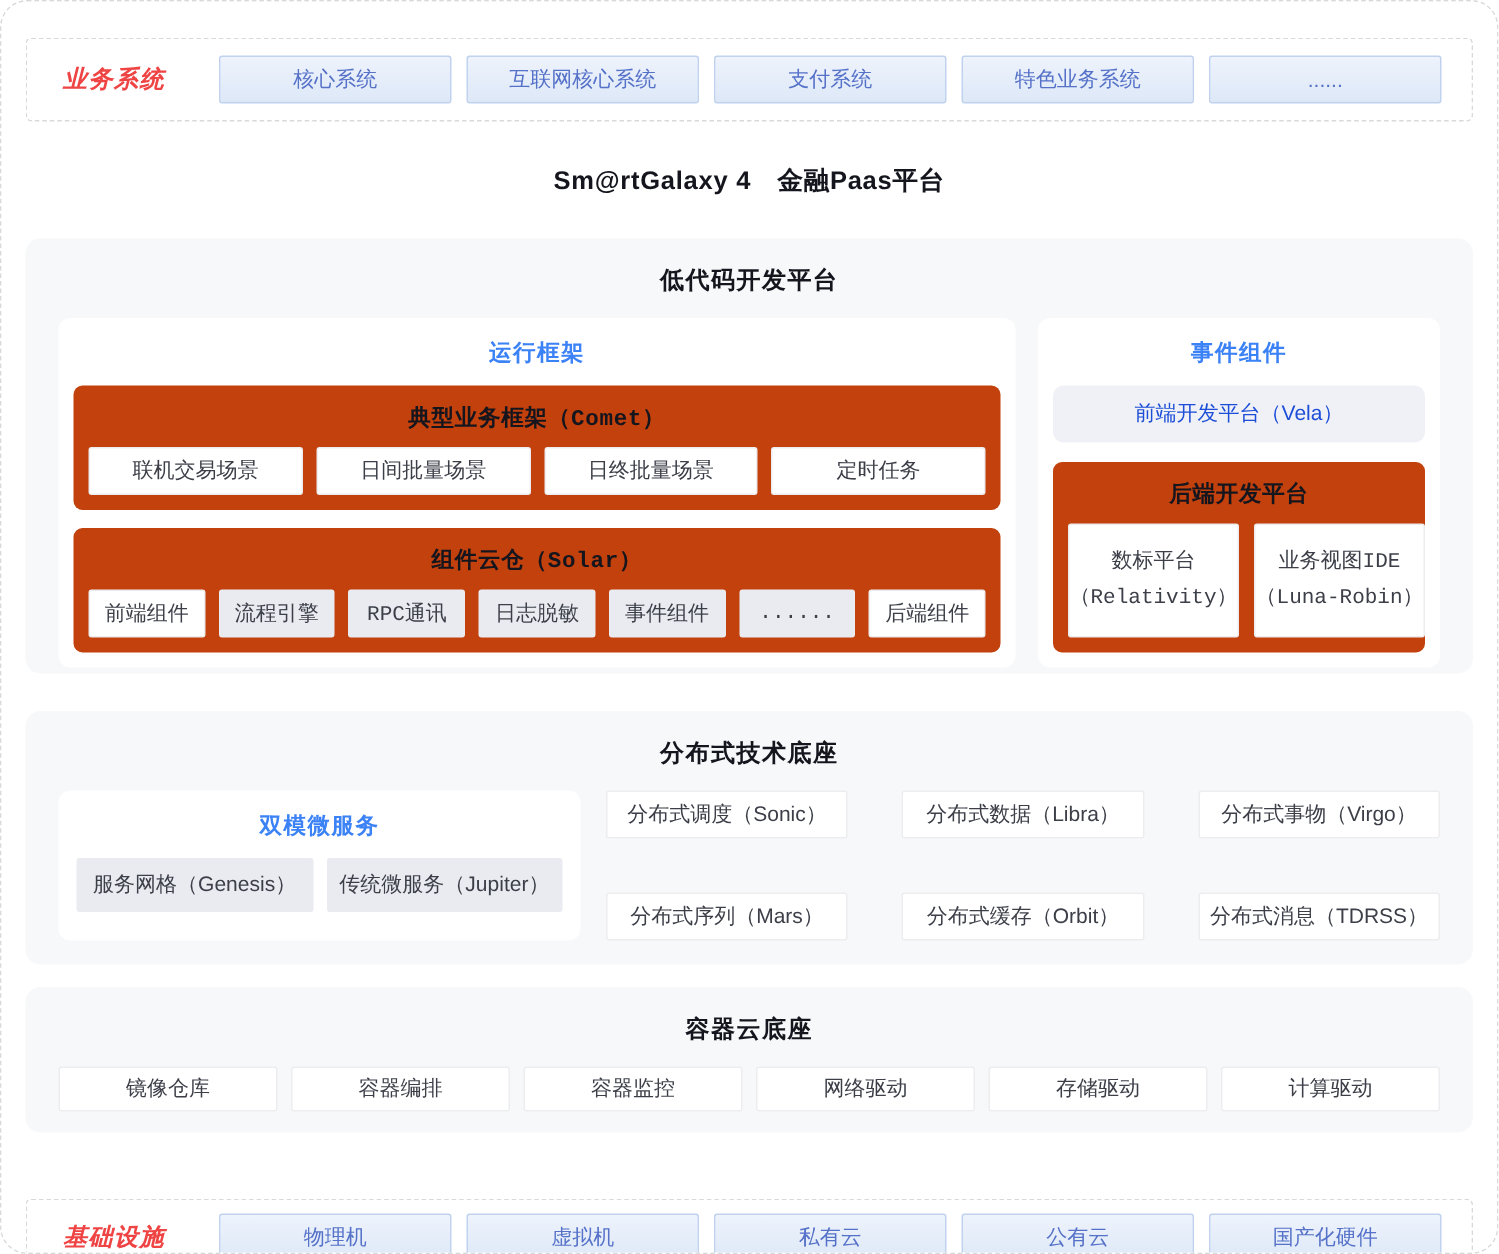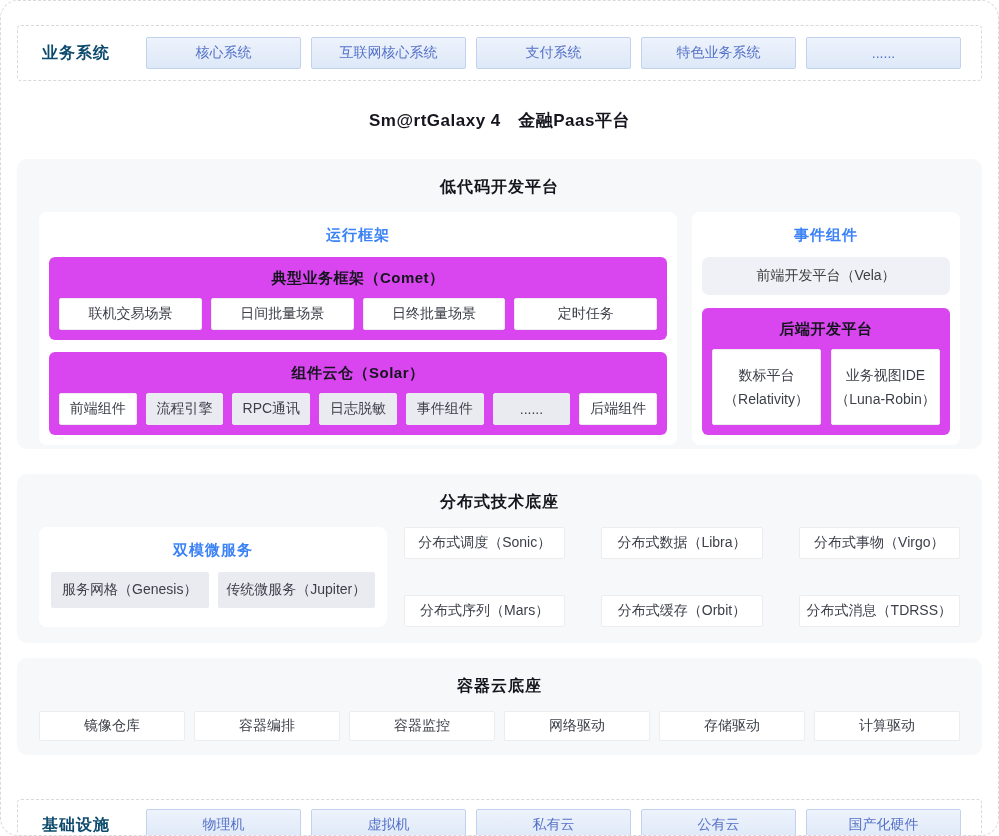--- a/index.html
+++ b/index.html
@@ -21,22 +21,22 @@
   
   .dashed-row {
     border: 1px dashed #d9d9dc;
     border-radius: 4px;
     height: 56px;
     display: flex;
     align-items: center;
     padding: 0 20px 0 24px;
   }
   .row-label {
-    font-size: 16px; font-weight: 700; color: #0c4a6e;
-    margin-right: 36px; white-space: nowrap; letter-spacing: 1px;
+    font-size: 16px; font-weight: 700; color: #ef4444;
+    margin-right: 36px; white-space: nowrap; letter-spacing: 1px; font-style: italic;
   }
   .row-chips { flex: 1; display: flex; gap: 10px; }
   .blue-chip {
     flex: 1; height: 32px;
     display: flex; align-items: center; justify-content: center;
     background: linear-gradient(180deg, #eef3fc 0%, #dde8f7 100%);
     border: 1px solid #c0d2ee;
     border-radius: 2px;
     color: #5571c8; font-size: 14px;
   }
@@ -57,21 +57,21 @@
   }
   .section-title {
     text-align: center; font-weight: 700; font-size: 16px;
     color: #15151e; margin: 6px 0 14px; letter-spacing: 1px;
   }
   .white-box { background: #ffffff; border-radius: 8px; padding: 4px 10px 10px; }
   .box-title {
     text-align: center; font-weight: 700; font-size: 15px;
     color: #3b82f6; margin: 10px 0 12px; letter-spacing: 1px;
   }
-  .sub-box { background: #d946ef; border-radius: 6px; padding: 4px 10px 10px; }
+  .sub-box { background: #c2410c; border-radius: 6px; padding: 4px 10px 10px; font-family: Liberation Mono, monospace; }
   .sub-box.first { margin-bottom: 12px; }
   .sub-title {
     text-align: center; font-weight: 700; font-size: 15px;
     color: #15151e; margin: 8px 0 10px; letter-spacing: 0.5px;
   }
   .chip-row { display: flex; gap: 9px; }
   .chip {
     flex: 1; height: 32px;
     display: flex; align-items: center; justify-content: center;
     font-size: 14px; color: #3c3f48; border-radius: 2px;
@@ -82,21 +82,21 @@
 
   
   .section-lowcode { height: 290px; margin-bottom: 25px; }
   .s1-body { display: flex; gap: 15px; }
   .runtime-box { flex: 1; }
   .dev-box { width: 268px; }
   .vela-btn {
     height: 38px; margin-bottom: 13px;
     display: flex; align-items: center; justify-content: center;
     background: #eff1f6; border-radius: 7px;
-    font-size: 14px; color: #404040;
+    font-size: 14px; color: #1d4ed8;
   }
   .backend-row { display: flex; gap: 10px; }
   .chip.tall {
     height: 76px; flex-direction: column; line-height: 24px;
   }
 
   
   .section-dist { margin-bottom: 15px; }
   .s2-body { display: flex; gap: 17px; }
   .dual-box { width: 348px; padding: 4px 12px 12px; }

